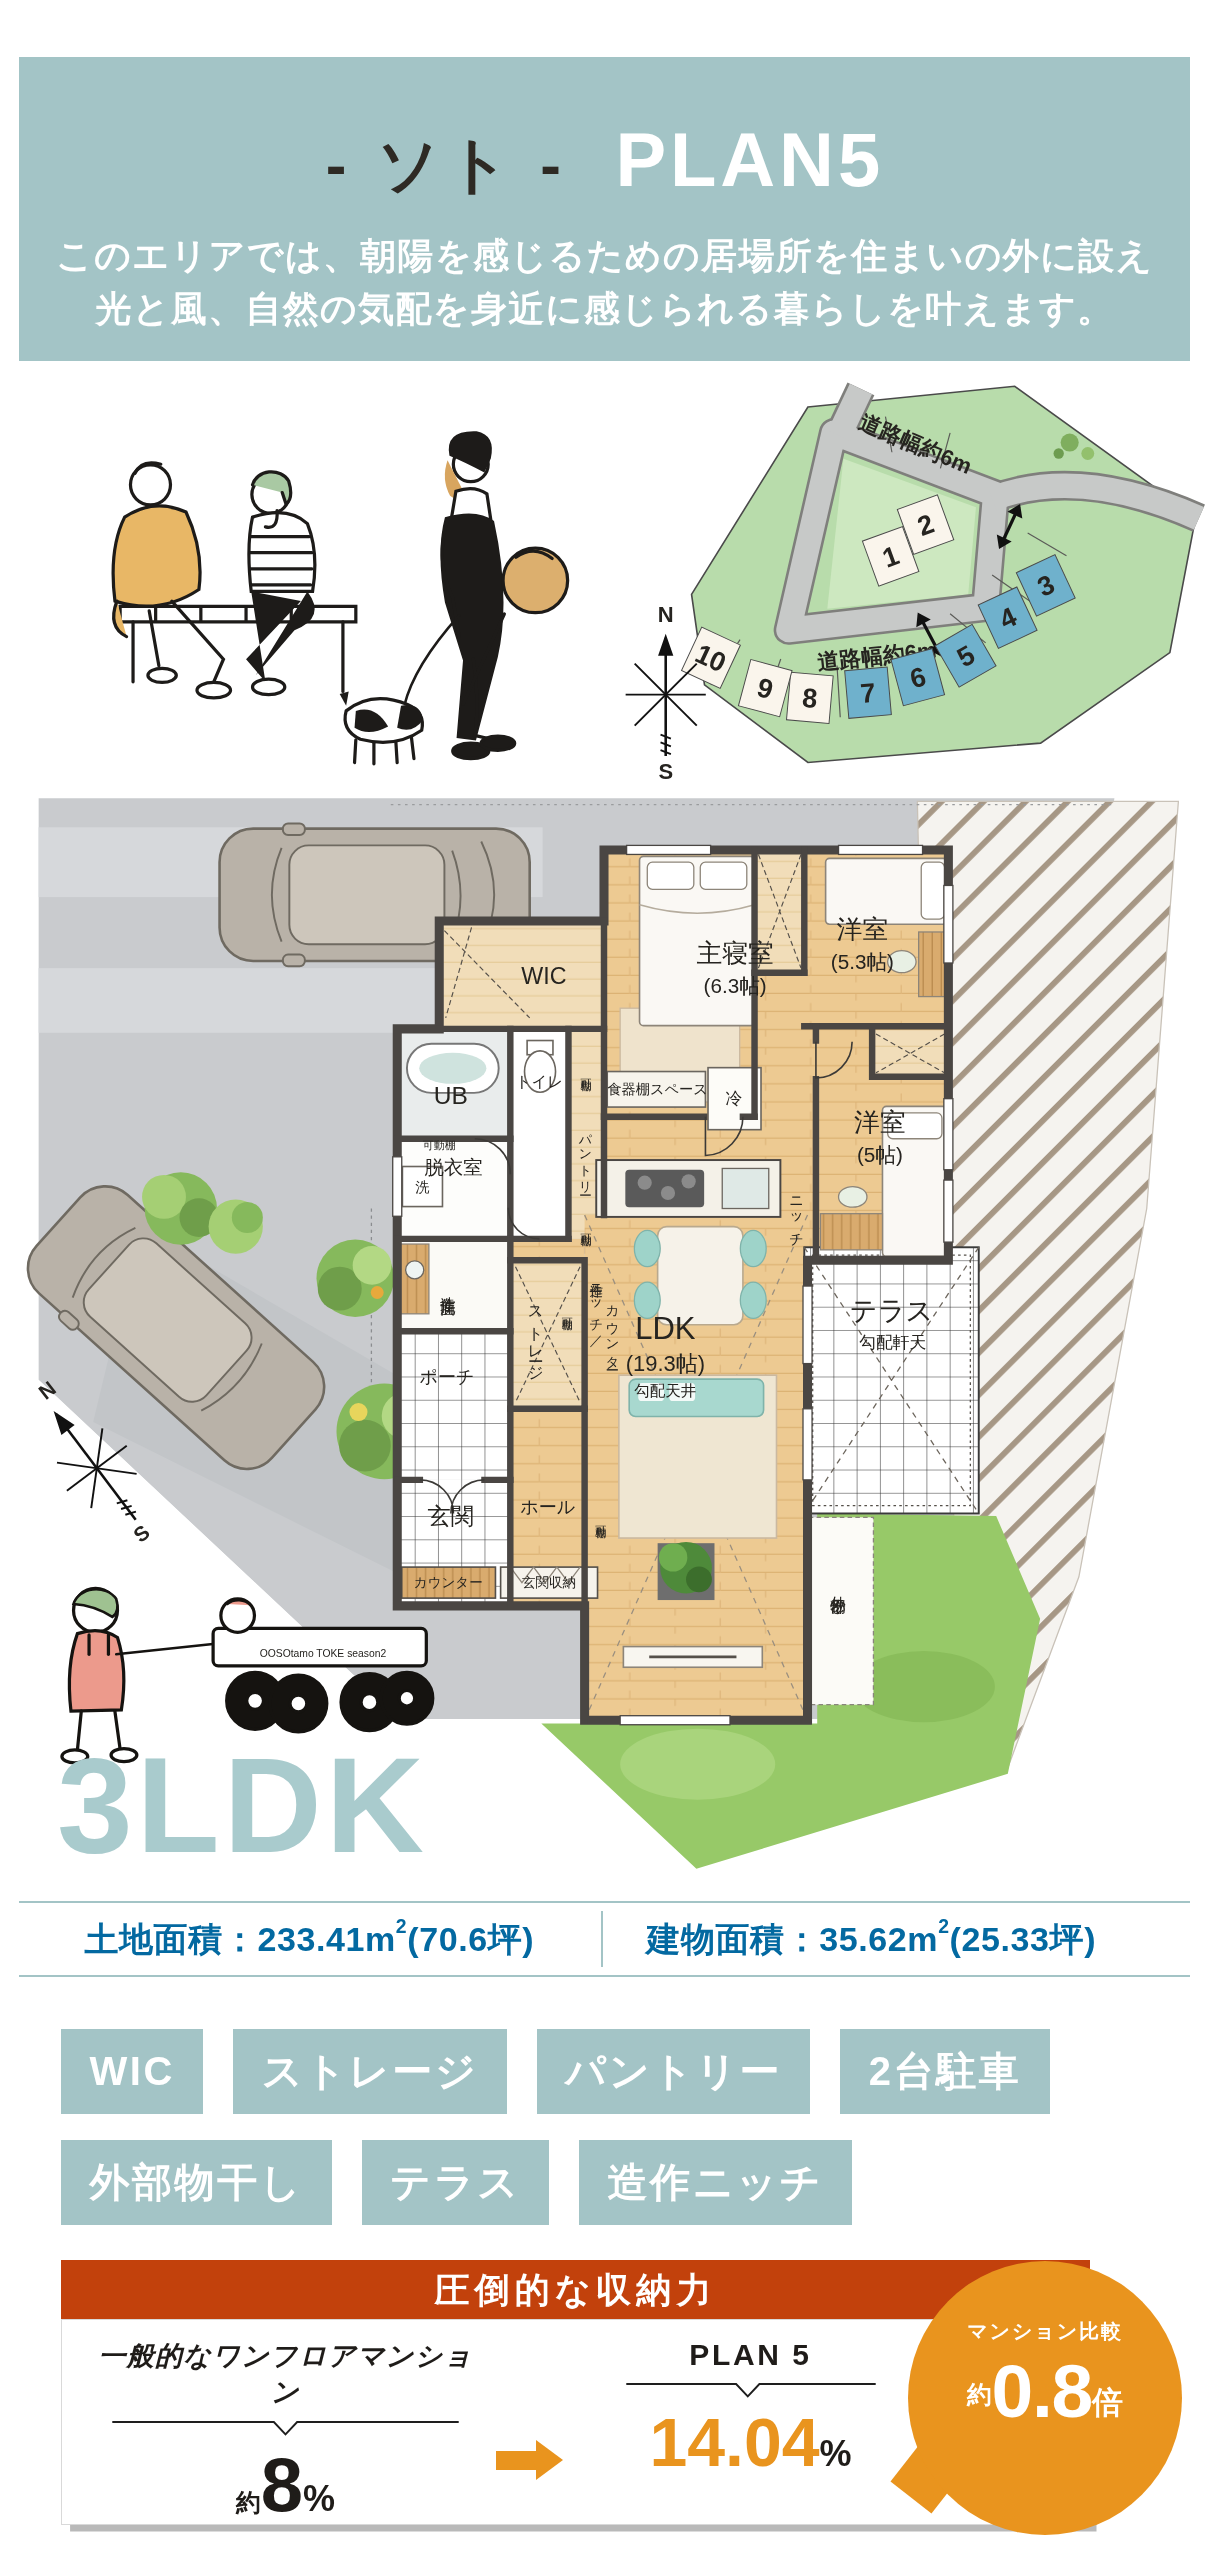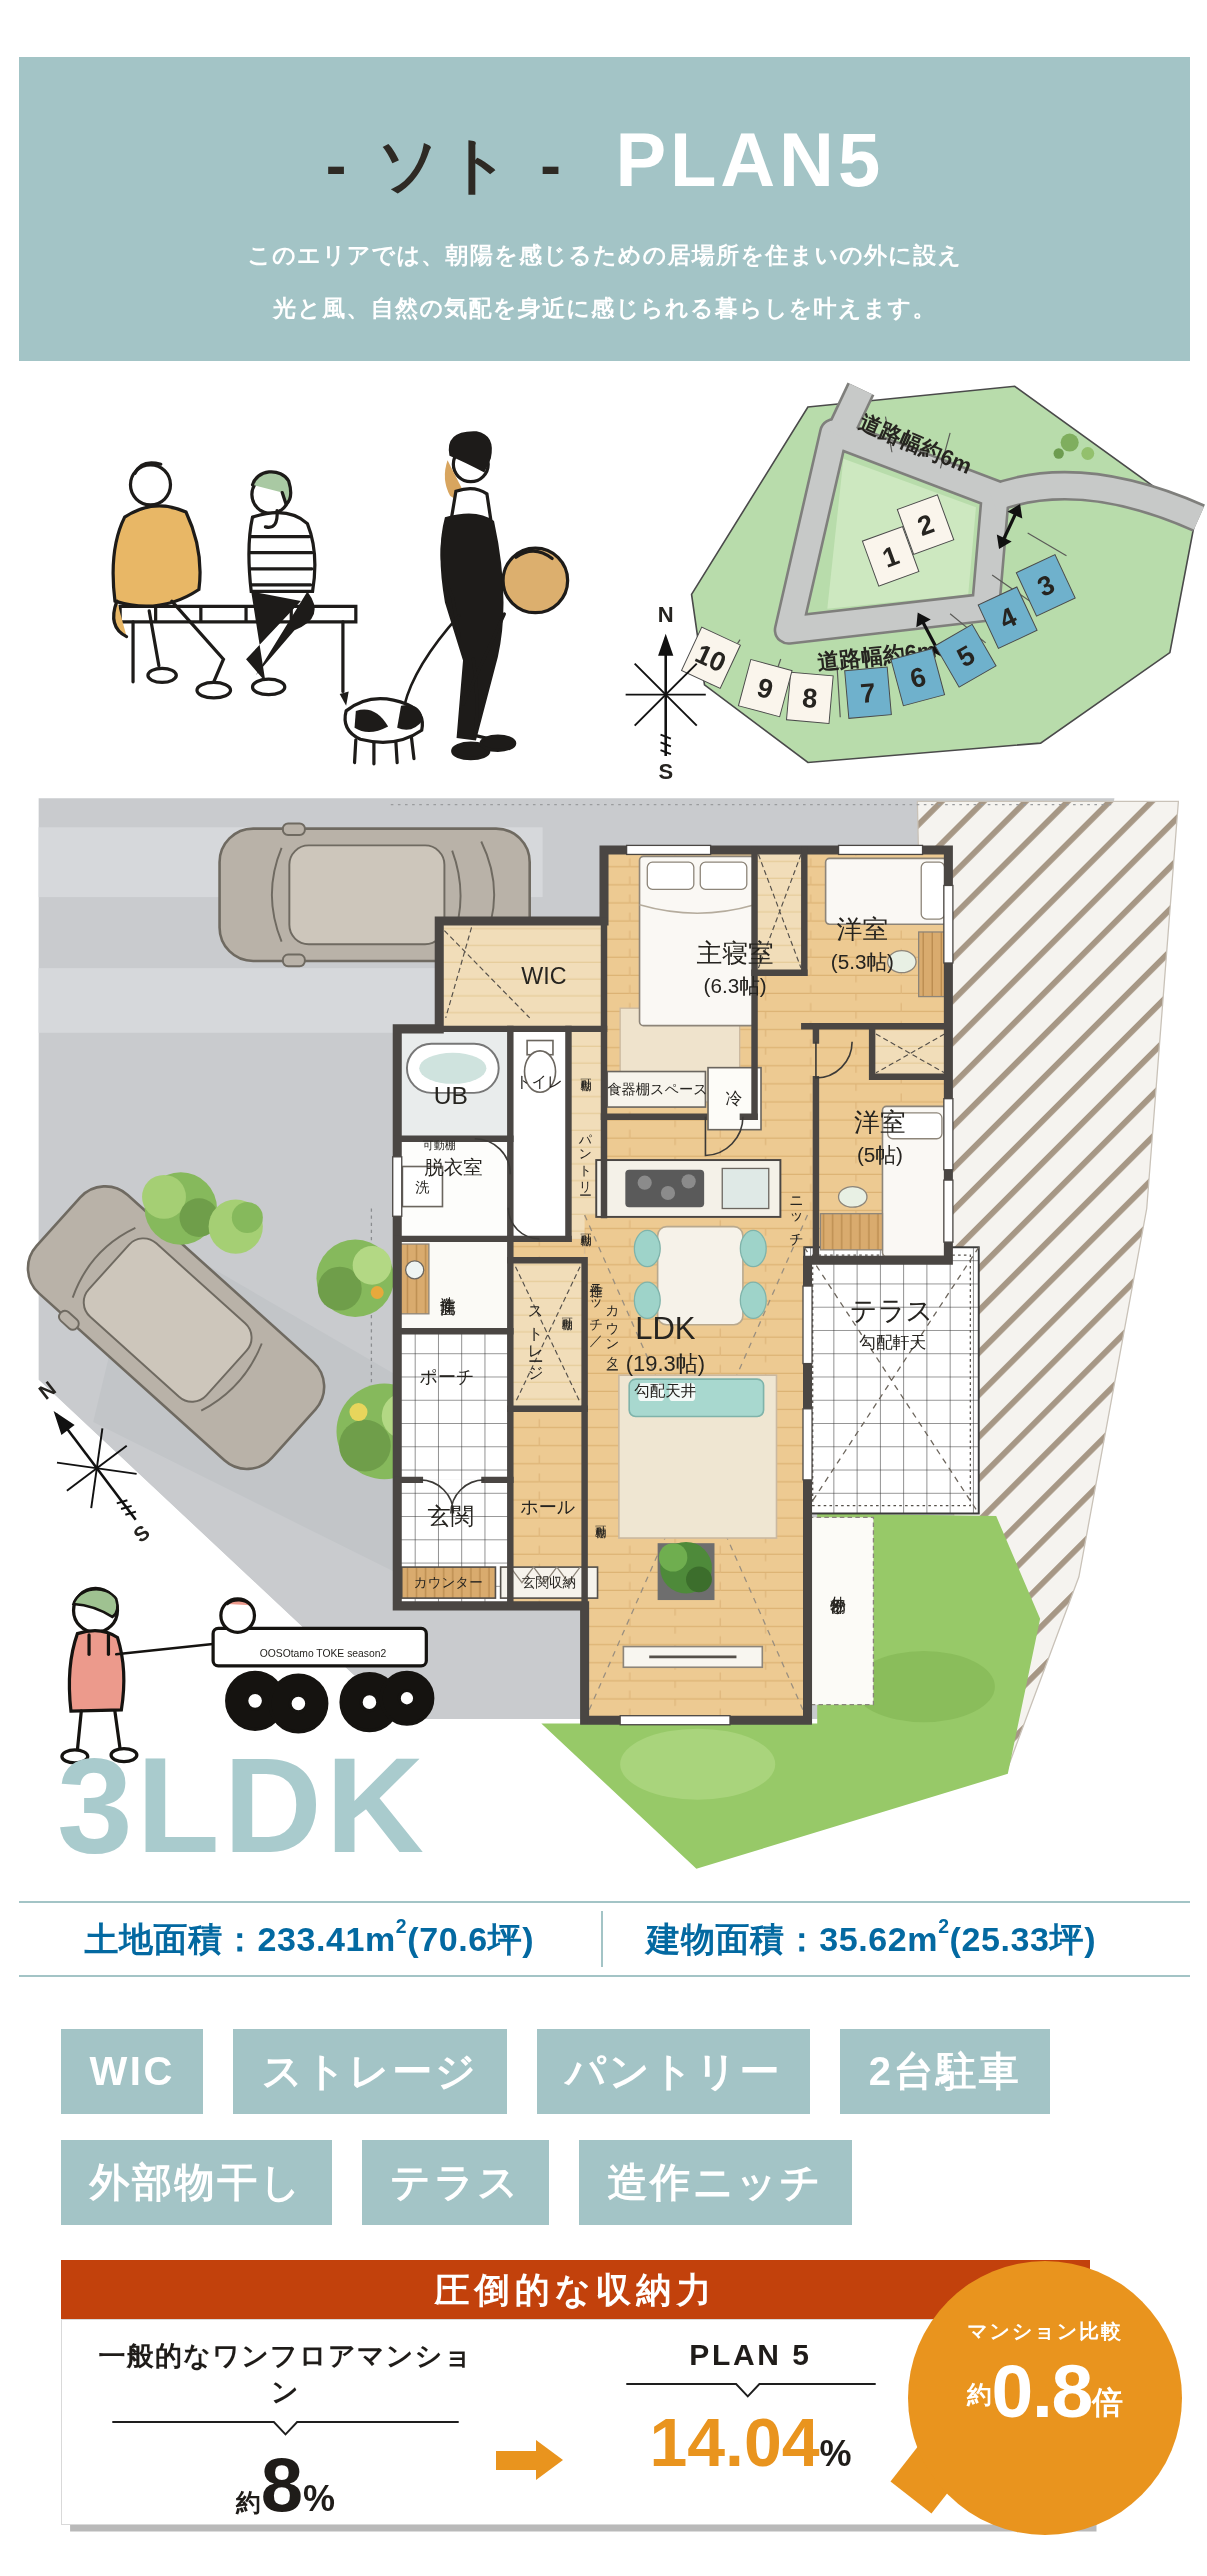--- a/index.html
+++ b/index.html
@@ -4,21 +4,21 @@
 <style>
   html,body{margin:0;padding:0;}
   body{width:1208px;height:2576px;position:relative;background:#fff;
        font-family:"Liberation Sans","DejaVu Sans",sans-serif;color:#2e2a26;}
   .abs{position:absolute;}
   
   #header{left:19.4px;top:57px;width:1171px;height:304px;background:#a3c4c6;}
   #title-row{display:flex;justify-content:center;align-items:baseline;gap:48px;margin-top:59px;}
   #title-jp{font-size:62px;font-weight:bold;color:#2e2a24;letter-spacing:6.5px;}
   #title-plan{font-size:76px;font-weight:bold;color:#ffffff;letter-spacing:3.9px;}
-  #header-desc{margin-top:22px;text-align:center;color:#ffffff;font-size:23px;font-weight:bold;line-height:53px;letter-spacing:1.3px;}
+  #header-desc{margin-top:22px;text-align:center;color:#ffffff;font-size:36px;font-weight:bold;line-height:53px;letter-spacing:1.3px;}
   
   svg text{font-family:"Liberation Sans","DejaVu Sans",sans-serif;fill:#262420;}
   .vtext{writing-mode:vertical-rl;text-orientation:upright;letter-spacing:2px;}
   
   #type3ldk{left:57px;top:1737px;font-size:136px;font-weight:bold;color:#a9cbcd;letter-spacing:3.9px;line-height:136px;}
   #area-row{left:19.4px;top:1901px;width:1171px;height:72px;border-top:2.6px solid #a3c4c6;border-bottom:2.6px solid #a3c4c6;display:flex;align-items:center;}
   #area-row .area-item{font-size:34px;font-weight:bold;color:#0369a1;letter-spacing:0.6px;}
   #area-row sup{font-size:19.4px;vertical-align:18px;}
   #land-area{margin-left:65px;width:517px;}
   #area-divider{width:1.9px;height:56px;background:#a3c4c6;}
@@ -31,21 +31,21 @@
        line-height:85px;height:85px;padding:0 28.4px;letter-spacing:2.6px;white-space:nowrap;}
   
   #storage{left:61px;top:2260px;width:1029px;height:265px;}
   #storage-banner{position:absolute;left:0;top:0;width:100%;height:59px;background:#c2410c;color:#fff;
        font-size:35px;font-weight:bold;text-align:center;line-height:59px;letter-spacing:5.2px;}
   #storage-body{position:absolute;left:0;top:59px;width:100%;height:206px;background:#fff;
        border:1.3px solid #d9d9d9;box-sizing:border-box;box-shadow:7.8px 7.8px 0 -1.3px #b9b9b9;}
   .cmp-col{position:absolute;text-align:center;}
   #cmp-left{left:36px;top:18px;width:375px;}
   #cmp-right{left:517px;top:18px;width:343px;}
-  .cmp-label{font-size:27px;font-weight:bold;color:#1f1c19;letter-spacing:1.3px;}
+  .cmp-label{font-size:27px;font-weight:bold;color:#1f1c19;letter-spacing:1.3px;font-style:italic;}
   .cmp-plan-label{font-size:30px;font-weight:bold;color:#1f1c19;letter-spacing:2.6px;}
   .cmp-bracket{margin-top:10.3px;}
   .cmp-value{margin-top:1.3px;font-weight:bold;color:#1f1c19;}
   .approx{font-size:24.6px;font-weight:bold;}
   .big-num{font-size:76px;font-weight:bold;letter-spacing:0;}
   .pct{font-size:36px;font-weight:bold;}
   #right-num{color:#e9941e;font-size:68px;}
   #cmp-arrow{position:absolute;left:434px;top:120px;width:71px;height:41px;}
   #cmp-arrow .bar{position:absolute;left:0;top:11px;width:40px;height:19.4px;background:#e9941e;}
   #cmp-arrow .head{position:absolute;left:40px;top:0;width:0;height:0;

